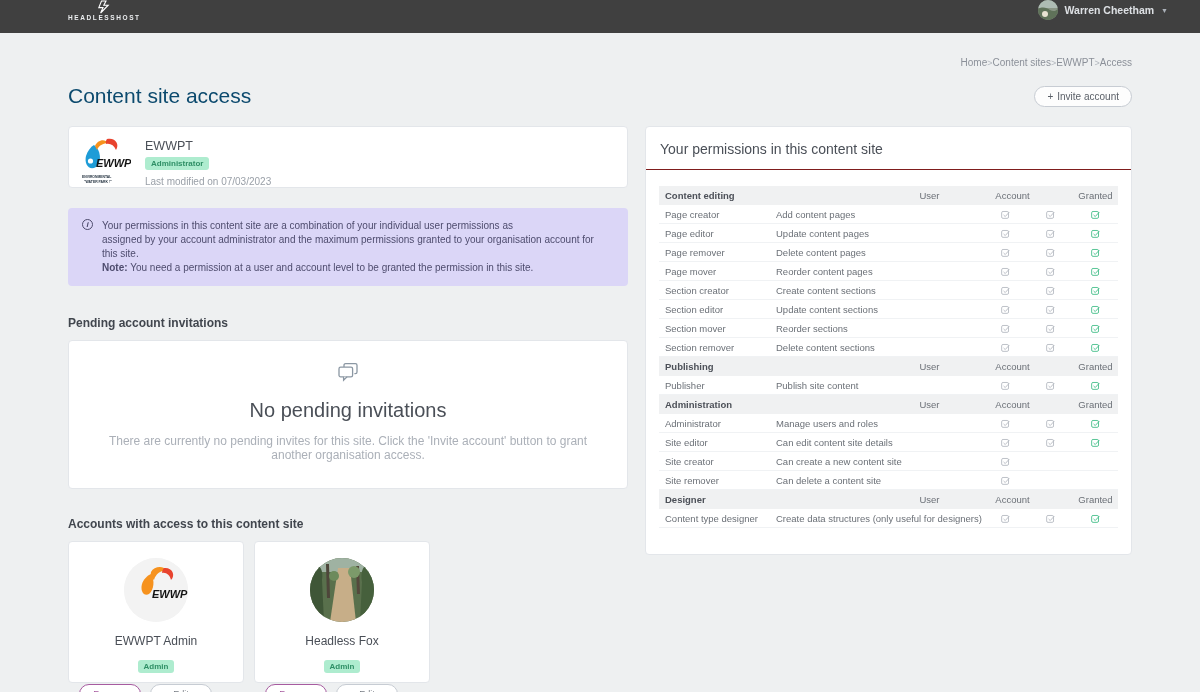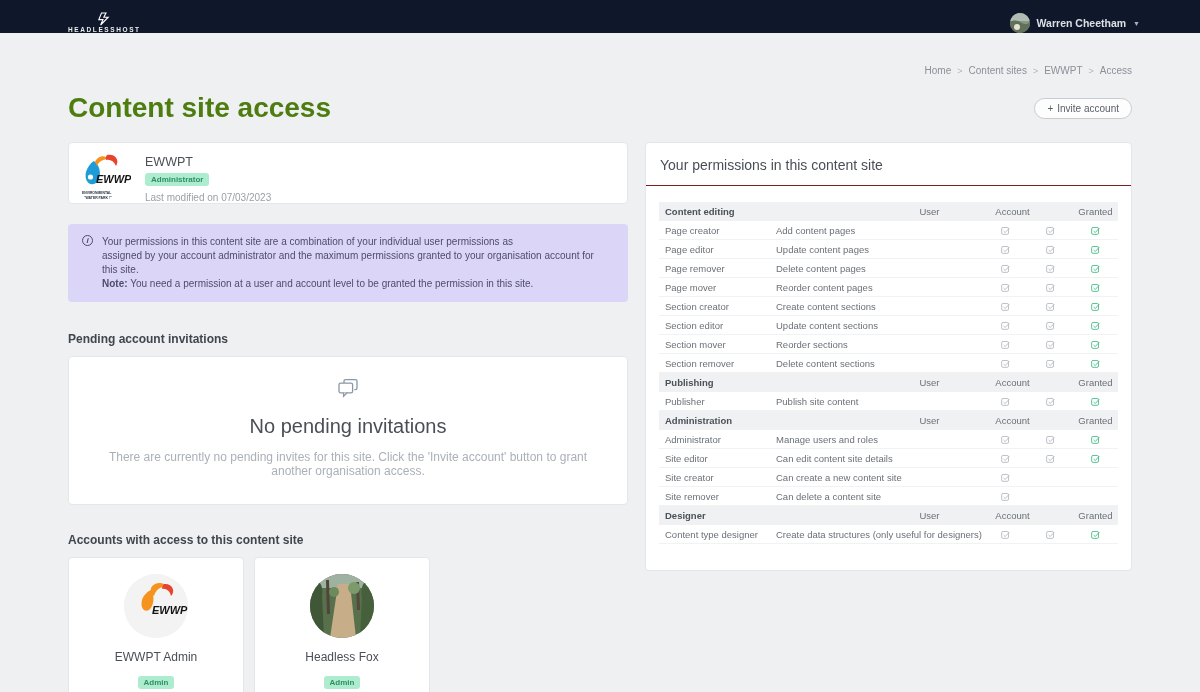--- a/index.html
+++ b/index.html
@@ -1,34 +1,34 @@
 <!DOCTYPE html>
 <html><head>
 <meta charset="utf-8">
 <style>
   * { margin:0; padding:0; box-sizing:border-box; }
   html,body { width:1200px; height:692px; }
   body { font-family:"Liberation Sans", sans-serif; background:#eef0f1; overflow:hidden; color:#4a4f57; }
 
   
-  .topbar { height:33px; background:#0f172a; display:flex; align-items:flex-end; justify-content:space-between; padding:0 60px 0 68px; }
+  .topbar { height:33px; background:#404040; display:flex; align-items:flex-start; justify-content:space-between; padding:0 32px 0 68px; }
   .brand { display:flex; flex-direction:column; align-items:center; line-height:1; cursor:pointer; }
   .brand-text { font-size:6.5px; font-weight:bold; letter-spacing:1.6px; color:#eceef0; margin-top:1px; }
   .userbox { display:flex; align-items:center; gap:7px; cursor:pointer; }
   .user-name { font-size:10.5px; color:#dde0e4; font-weight:bold; }
   .avatar { width:20px; height:20px; border-radius:50%; overflow:hidden; flex:none; }
   .chev { font-size:7px; color:#aab0b8; }
 
   
   .content { padding:0 68px; }
-  .breadcrumb { display:flex; justify-content:flex-end; align-items:center; gap:6px; font-size:10px; color:#8b9099; padding:32px 0 16px; }
+  .breadcrumb { display:flex; justify-content:flex-end; align-items:center; font-size:10px; color:#8b9099; padding:24px 0 16px; }
   .breadcrumb .bc-item { cursor:pointer; }
   .breadcrumb .bc-sep { color:#b2b7be; font-size:9px; }
   .titlebar { display:flex; align-items:center; justify-content:space-between; margin-bottom:18px; }
-  .page-title { font-size:28px; font-weight:700; color:#4d7c0f; }
+  .page-title { font-size:21px; font-weight:400; color:#0c4a6e; }
   .pill-btn { display:inline-flex; align-items:center; gap:4px; border:1px solid #c7ccd3; background:#fdfdfd; border-radius:999px; padding:4px 12px; font-size:10px; color:#5a5f67; cursor:pointer; }
 
   .main { display:flex; gap:17px; align-items:flex-start; }
   .col-left { width:560px; flex:none; }
   .col-right { width:487px; flex:none; }
 
   .card { background:#fff; border:1px solid #e3e6ea; border-radius:4px; }
 
   
   .site-card { display:flex; gap:14px; padding:10px 12px; height:62px; margin-bottom:20px; }

